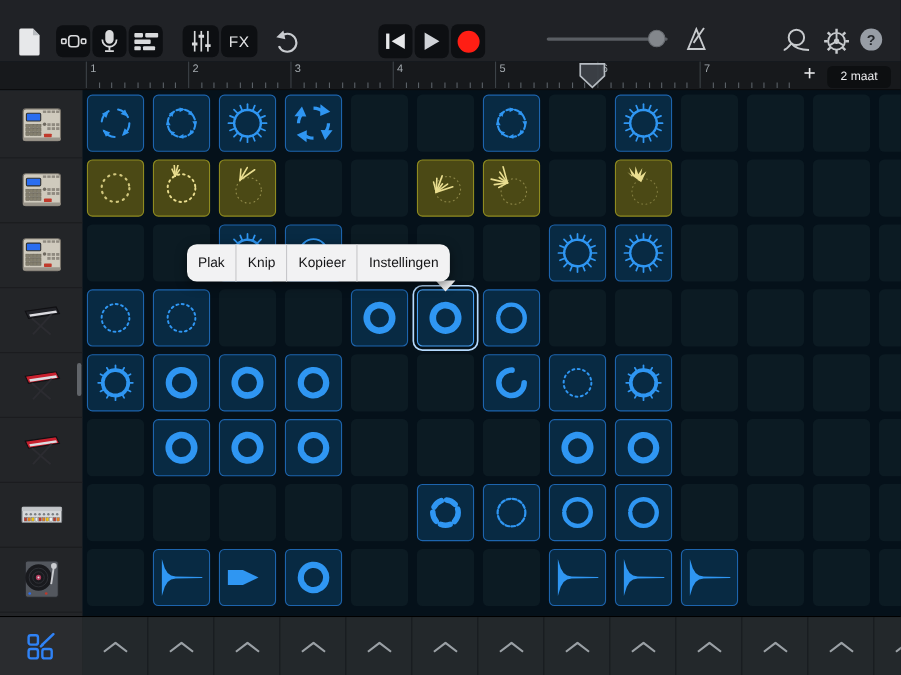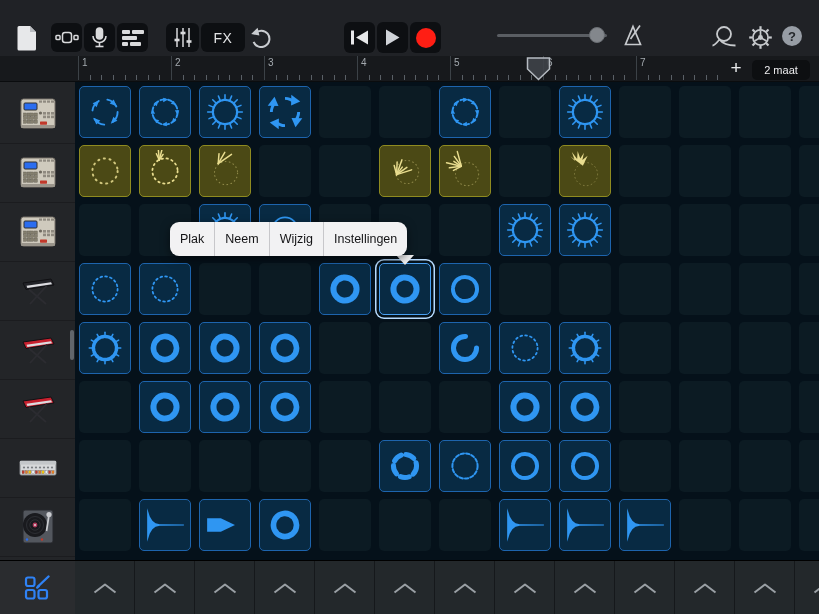--- a/index.html
+++ b/index.html
@@ -112,21 +112,21 @@
             <g stroke="#d9dadc" stroke-width="1.5">
               <line x1="4" y1="0" x2="4" y2="19"></line>
               <line x1="10" y1="0" x2="10" y2="19"></line>
               <line x1="16" y1="0" x2="16" y2="19"></line>
               <line x1="1.5" y1="12" x2="6.5" y2="12" stroke-width="2.6"></line>
               <line x1="7.5" y1="5" x2="12.5" y2="5" stroke-width="2.6"></line>
               <line x1="13.5" y1="13.5" x2="18.5" y2="13.5" stroke-width="2.6"></line>
             </g>
           </svg>
       </div>
-      <div class="sbtn" style="width:44px;">
+      <div class="sbtn" style="width:33px;">
         <span class="fx-label">FX</span>
       </div>
     </div>
 
     <div class="hbtn" style="left:247px;top:24px;width:28px;height:26px;">
       <svg width="24" height="22" viewBox="0 0 24 22">
           <path d="M6.2,7.3 a8.2,8.2 0 1 1 -1.6,8.6" fill="none" stroke="#c9ccd0" stroke-width="2"></path>
           <polygon points="8.6,1.8 2.2,7.9 10.4,9.6" fill="#c9ccd0"></polygon>
         </svg>
     </div>
@@ -937,22 +937,22 @@
           </svg>
         </div>
         <div class="cell empty" style="left: 604px; top: 417px;"></div>
         <div class="cell empty" style="left: 664px; top: 417px;"></div>
         <div class="cell empty" style="left: 724px; top: 417px;"></div>
       </div>
   </div>
 
   <div id="menu">
       <span class="menu-item">Plak</span>
-      <span class="menu-item">Neem</span>
-      <span class="menu-item">Wijzig</span>
+      <span class="menu-item">Knip</span>
+      <span class="menu-item">Kopieer</span>
       <span class="menu-item">Instellingen</span>
     </div>
   <div id="menu-caret"></div>
 
   <div id="bottom">
     <div id="edit-cells-box">
       <svg width="27" height="27" viewBox="0 0 27 27">
           <g fill="none" stroke="#2f82f5" stroke-width="2.2">
             <rect x="2" y="2.5" width="8.5" height="8.5" rx="2"></rect>
             <rect x="2" y="15" width="8.5" height="8.5" rx="2"></rect>

